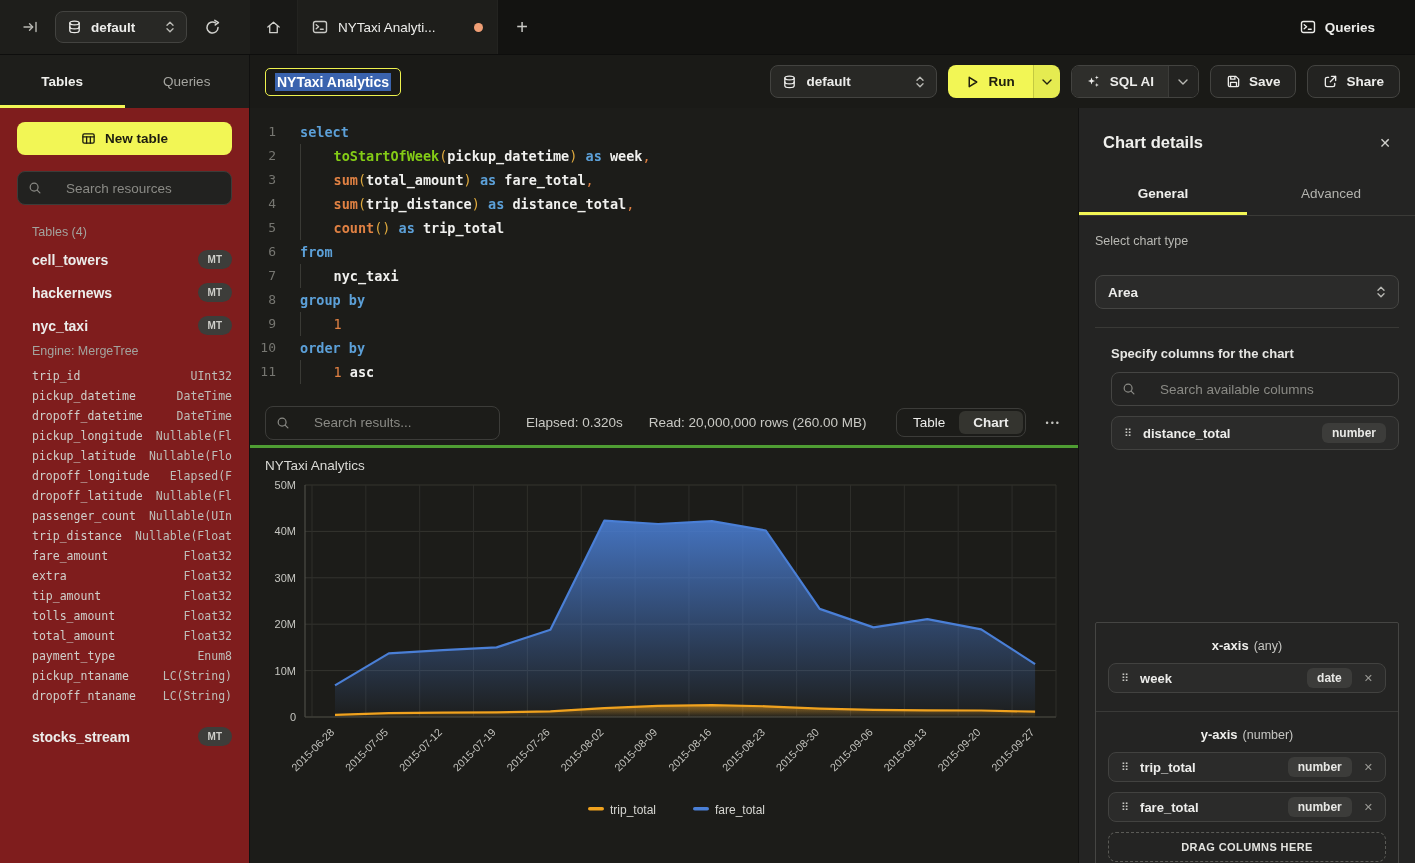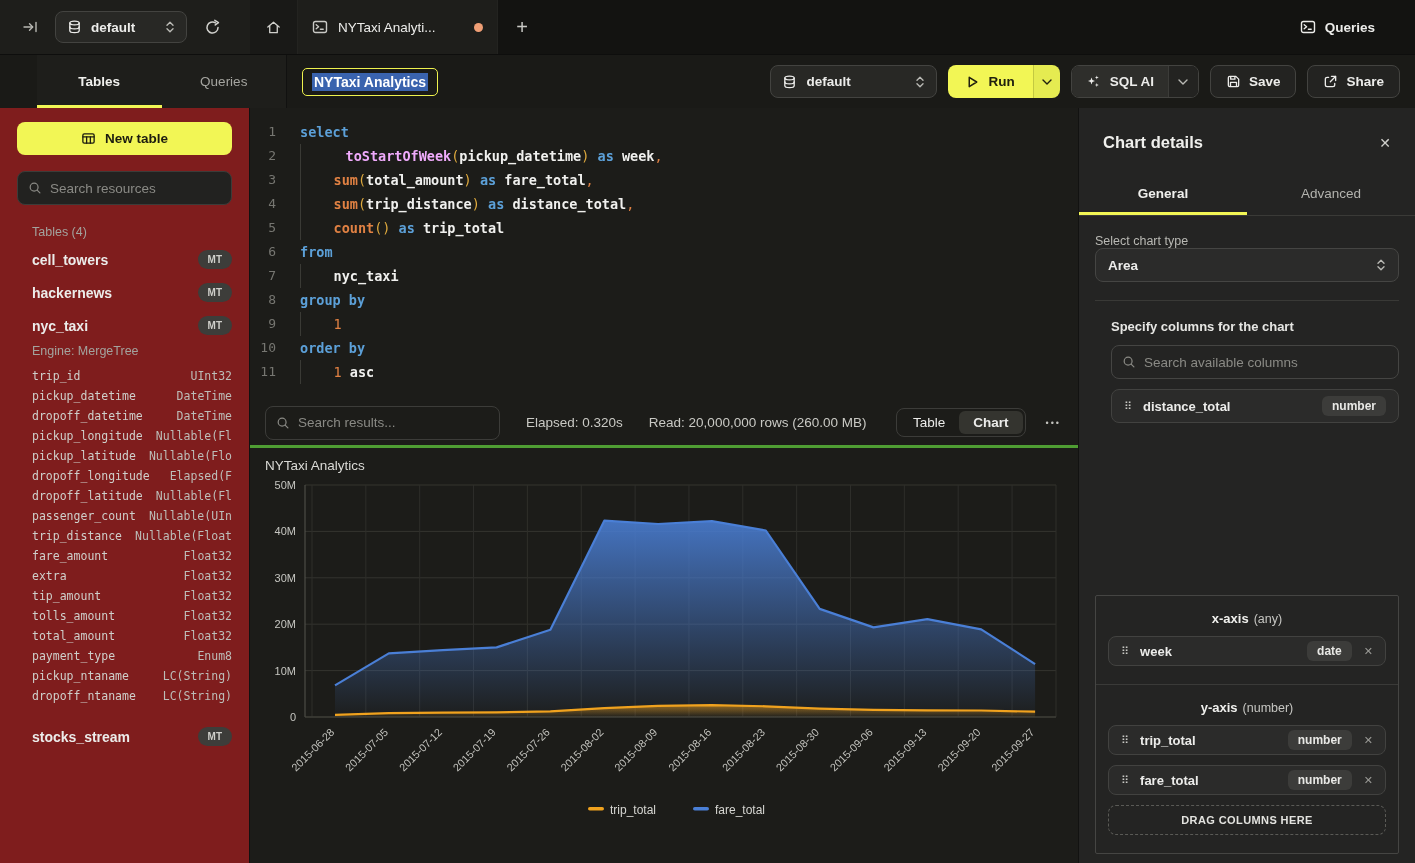--- a/index.html
+++ b/index.html
@@ -27,21 +27,21 @@
   .tab-active .lbl { flex:1; font-size:13.5px; color:#ececea; white-space:nowrap; overflow:hidden; }
   .tab-dot { width:9px; height:9px; border-radius:50%; background:#ef9e75; flex:none; }
   .tab-icon { color:#c9c9c5; flex:none; }
   .tab-plus { width:48px; display:flex; align-items:center; justify-content:center;
               color:#c9c9c5; font-size:20px; font-weight:300; cursor:pointer; }
   .tb-right { display:flex; align-items:center; padding-right:40px; }
   .queries-btn { display:flex; align-items:center; gap:9px; font-size:13.5px; font-weight:600;
                  color:#ececea; cursor:pointer; }
 
   
-  .row2 { height:53px; flex:none; display:flex;padding-left:37px; }
+  .row2 { height:53px; flex:none; display:flex; }
   .sb-tabs { width:250px; flex:none; background:#1e1e1b; display:flex; border-right:1px solid #111110; }
   .sb-tab { width:125px; display:flex; align-items:center; justify-content:center;
             font-size:13.5px; color:#a5a5a0; cursor:pointer; position:relative; }
   .sb-tab.active { color:#f0f0ed; font-weight:700; }
   .sb-tab.active::after { content:""; position:absolute; left:0; right:0; bottom:0; height:3px; background:#f2f655; }
   .ed-header { flex:1; display:flex; align-items:center; padding:0 15px; background:#1a1a17; }
   .title-box { border:1px solid #eef24e; border-radius:5px; padding:4px 9px; cursor:text; }
   .title-box .sel { background:#3a63ae; color:#fff; font-size:14px; font-weight:600; padding:1px 2px; }
   .hdr-btns { margin-left:auto; display:flex; align-items:center; gap:11px; }
   .hdr-btns .pill.db { width:167px; height:33px; }
@@ -63,21 +63,21 @@
   .row3 { flex:1; display:flex; min-height:0; }
 
   
   .sidebar { width:250px; flex:none; background:#7f1d1d; border-right:1px solid #111110;
              padding:14px 0 0 0; overflow:hidden; }
   .sb-pad { padding:0 17px; }
   .new-table-btn { width:100%; height:33px; background:#f2f655; border-radius:8px; display:flex;
                    align-items:center; justify-content:center; gap:9px; color:#1c1c0f;
                    font-size:13.5px; font-weight:700; cursor:pointer; }
   .search-box { height:33px; border:1px solid #3c3c39; border-radius:8px; display:flex;
-                align-items:center; gap:8px; padding:16px 10px; color:#8a8a85; background:#222220; }
+                align-items:center; gap:24px; padding:16px 10px; color:#8a8a85; background:#222220; }
   .search-box input { flex:1; min-width:0; background:transparent; border:none; outline:none;
                       color:#d8d8d4; font-size:13.5px; font-family:"Liberation Sans",sans-serif; }
   .search-box input::placeholder { color:#8a8a85; }
   .sidebar .search-box { margin-top:16px; }
   .sb-section { font-size:12.5px; color:#a3a39e; margin:20px 0 4px 15px; }
   .tbl-row { height:33px; display:flex; align-items:center; padding-left:15px; cursor:pointer; }
   .tbl-name { font-size:14px; font-weight:600; color:#ececea; }
   .mt-badge { margin-left:auto; background:#3d3d3a; color:#cfcfca; font-size:10px; font-weight:700;
               padding:4px 10px; border-radius:11px; }
   .tbl-engine { font-size:12.5px; color:#a3a39e; padding:2px 0 8px 15px; }
@@ -88,21 +88,21 @@
   .gap14 { height:14px; }
 
   
   .main-col { flex:1; min-width:0; display:flex; flex-direction:column; background:#1c1c19; }
   .editor { height:292px; flex:none; padding-top:12px; overflow:hidden; }
   .code-line { display:flex; height:24px; line-height:24px;
                font-family:"DejaVu Sans Mono", monospace; font-size:13.5px; font-weight:500; }
   .ln { width:26px; flex:none; text-align:right; color:#767671; font-size:13px; font-weight:400; }
   .lc { padding-left:24px; white-space:pre; }
   .tok-kw  { color:#5ca0d8;font-weight:bold; }
-  .tok-fn  { color:#f0abfc; font-weight:700;margin-left:12px; }
+  .tok-fn  { color:#84cc16; font-weight:700; }
   .tok-agg { color:#e08143; font-weight:700; }
   .tok-par { color:#dfaa3e; }
   .tok-id  { color:#f0f0ee; font-weight:700; }
   .tok-num { color:#e08143; }
   .tok-pun { color:#e08143; }
   .tok-ind { display:inline-block; white-space:pre; border-left:1px solid #3a3a35; }
 
   
   .results-bar { height:45px; flex:none; display:flex; align-items:center; padding:0 15px; gap:26px; }
   .results-bar .search-box { width:235px; height:30px; background:transparent;align-items:center; }
@@ -125,21 +125,21 @@
                  display:flex; flex-direction:column; overflow:hidden; }
   .rp-header { display:flex; align-items:center; padding:25px 24px 20px 24px; }
   .rp-header h2 { font-size:16.5px; font-weight:700; color:#f0f0ed; }
   .rp-close { margin-left:auto; color:#d0d0cc; font-size:14px; cursor:pointer; }
   .rp-tabs { display:flex; border-bottom:1px solid #3a3a37; }
   .rp-tab { width:50%; height:43px; display:flex; align-items:center; justify-content:center;
             font-size:13.5px; color:#b3b3ae; cursor:pointer; position:relative; }
   .rp-tab.active { color:#f0f0ed; font-weight:700; }
   .rp-tab.active::after { content:""; position:absolute; left:0; right:0; bottom:0; height:3px; background:#f2f655; }
   .rp-body { flex:1; padding:18px 16px 0 16px; overflow:hidden; }
-  .rp-label { font-size:12.5px; color:#b9b9b4; margin-bottom:0; }
+  .rp-label { font-size:12.5px; color:#b9b9b4; margin-bottom:27px; }
   .select { height:34px; display:flex; align-items:center; background:#2b2b2a; border:1px solid #454543;
             border-radius:8px; padding:0 12px; cursor:pointer; }
   .select .val { font-size:13.5px; font-weight:600; color:#ececea; }
   .select .updown { margin-left:auto; color:#b9b9b4; }
   .rp-divider { border:none; border-top:1px solid #39393
 6; margin:18px 0; border-top:1px solid #393936; }
   .rp-sub { padding-left:16px; }
   .rp-sub h3 { font-size:13px; font-weight:700; color:#e6e6e3; margin:2px 0 11px 0; }
   .rp-sub .search-box { height:34px; background:transparent; border-color:#454543; }
   .chip { height:34px; display:flex; align-items:center; background:#2b2b2a; border:1px solid #424240;

